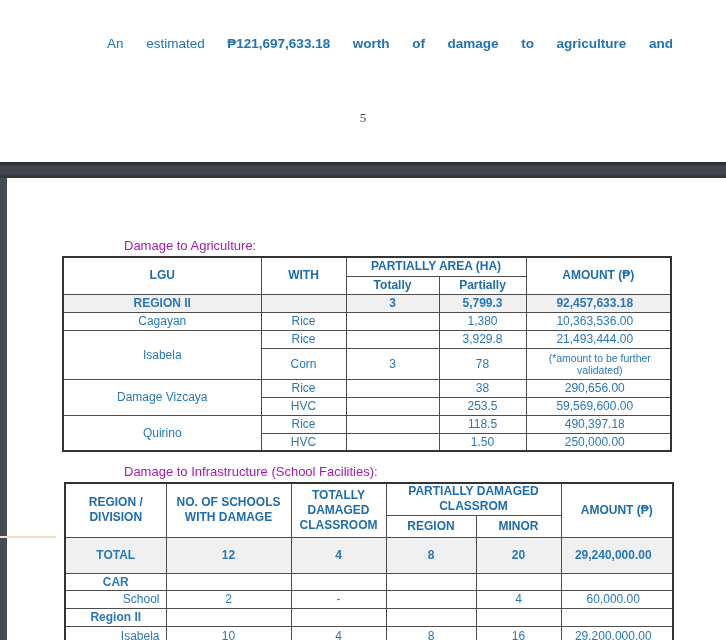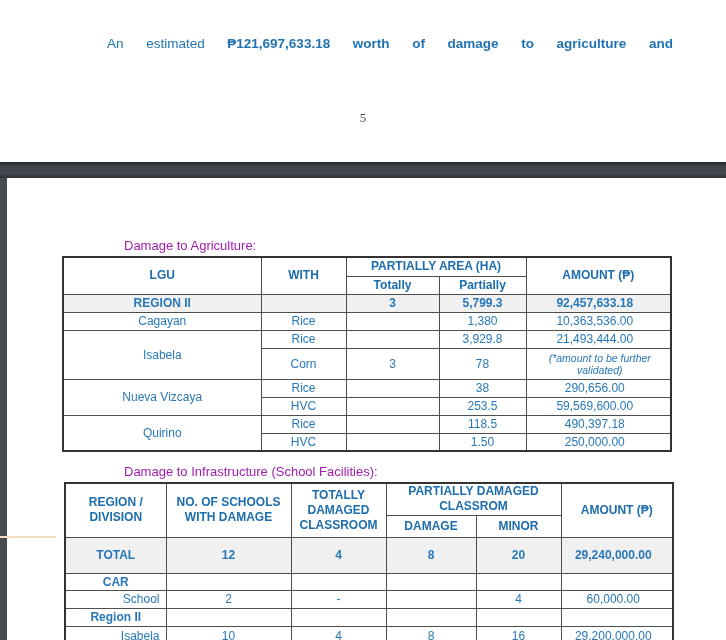--- a/index.html
+++ b/index.html
@@ -80,21 +80,20 @@
     color: #1d6dad;
     font-weight: bold;
     line-height: 1.25;
     white-space: pre-line;
   }
   .amt { text-align: left; padding-right: 9px !important; }
   .gray-row td { background: #f0f0f0; font-weight: bold; }
   .bold-cell { font-weight: bold; }
   .right-cell { text-align: right !important; padding-right: 6px !important; }
   .note-cell {
-    font-style: italic;
     font-size: 10.5px;
     line-height: 12px;
     text-align: left;
     padding: 1px 5px 1px 8px !important;
   }
 </style>
 </head>
 <body>
 
 <div class="intro">
@@ -149,21 +148,21 @@
     <td>3,929.8</td>
     <td class="amt">21,493,444.00</td>
   </tr>
   <tr style="height:31px">
     <td>Corn</td>
     <td>3</td>
     <td>78</td>
     <td class="note-cell">(*amount to be further validated)</td>
   </tr>
   <tr style="height:18px">
-    <td rowspan="2">Nueva Vizcaya</td>
+    <td rowspan="2">Damage Vizcaya</td>
     <td>Rice</td>
     <td></td>
     <td>38</td>
     <td class="amt">290,656.00</td>
   </tr>
   <tr style="height:18px">
     <td>HVC</td>
     <td></td>
     <td>253.5</td>
     <td class="amt">59,569,600.00</td>
@@ -202,21 +201,21 @@
     <th rowspan="2">NO. OF SCHOOLS
 WITH DAMAGE</th>
     <th rowspan="2">TOTALLY
 DAMAGED
 CLASSROOM</th>
     <th colspan="2">PARTIALLY DAMAGED
 CLASSROM</th>
     <th rowspan="2">AMOUNT (₱)</th>
   </tr>
   <tr style="height:22px">
-    <th>DAMAGE</th>
+    <th>REGION</th>
     <th>MINOR</th>
   </tr>
   <tr style="height:36px" class="gray-row">
     <td>TOTAL</td>
     <td>12</td>
     <td>4</td>
     <td>8</td>
     <td>20</td>
     <td class="amt">29,240,000.00</td>
   </tr>

